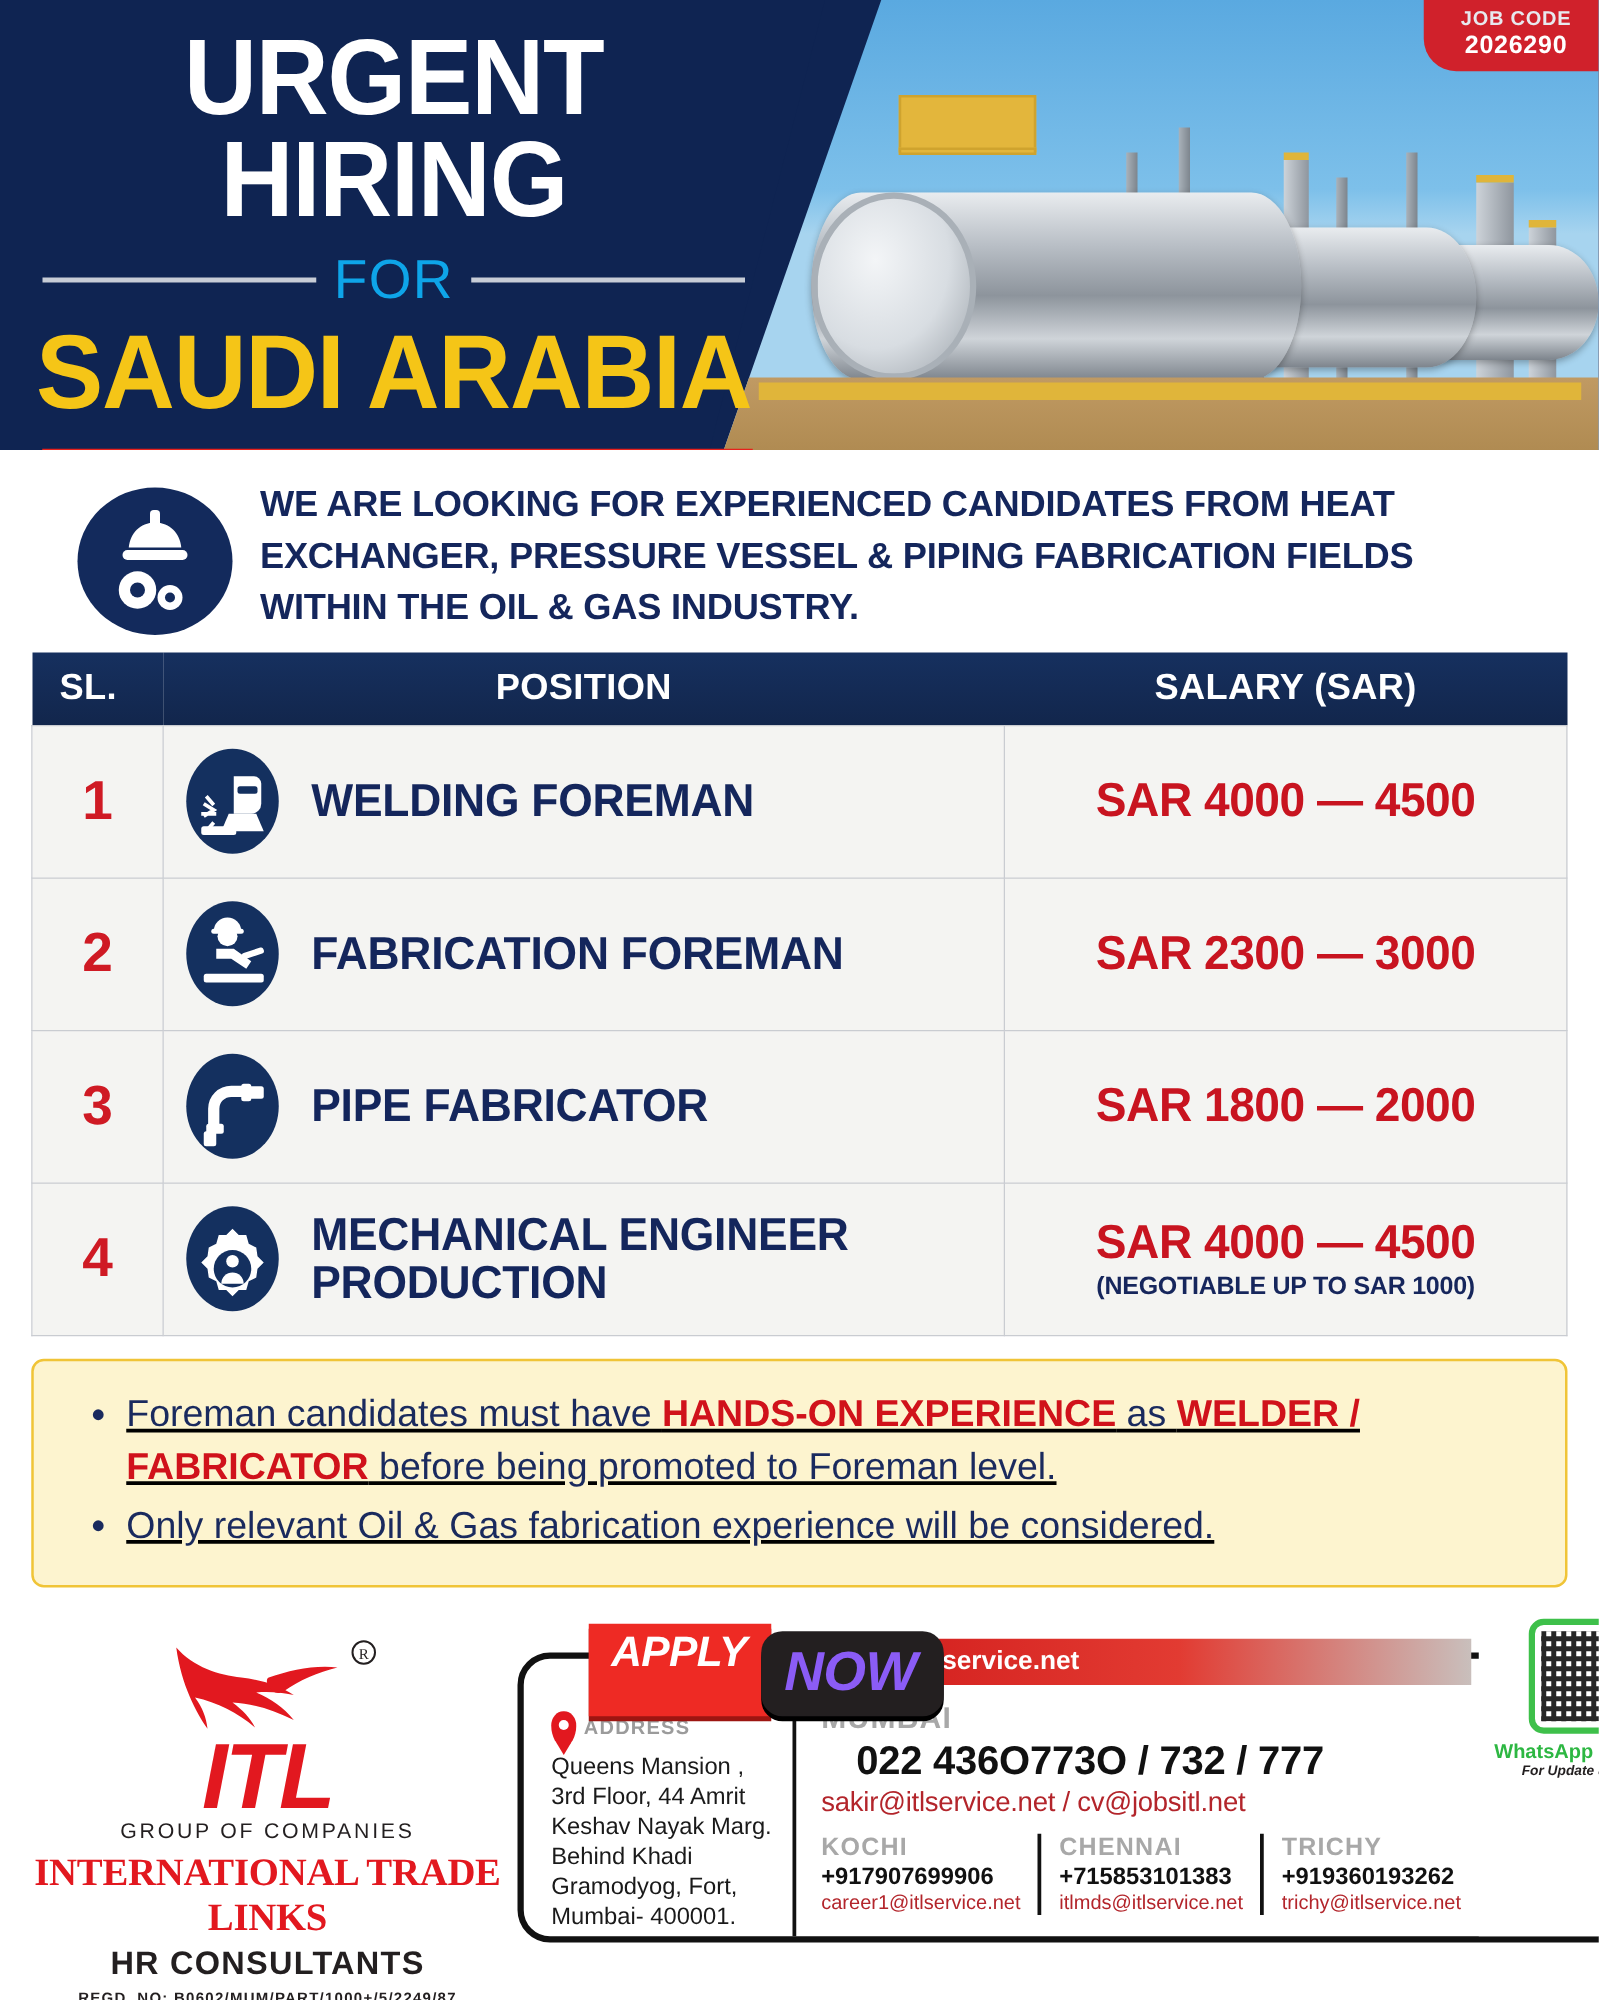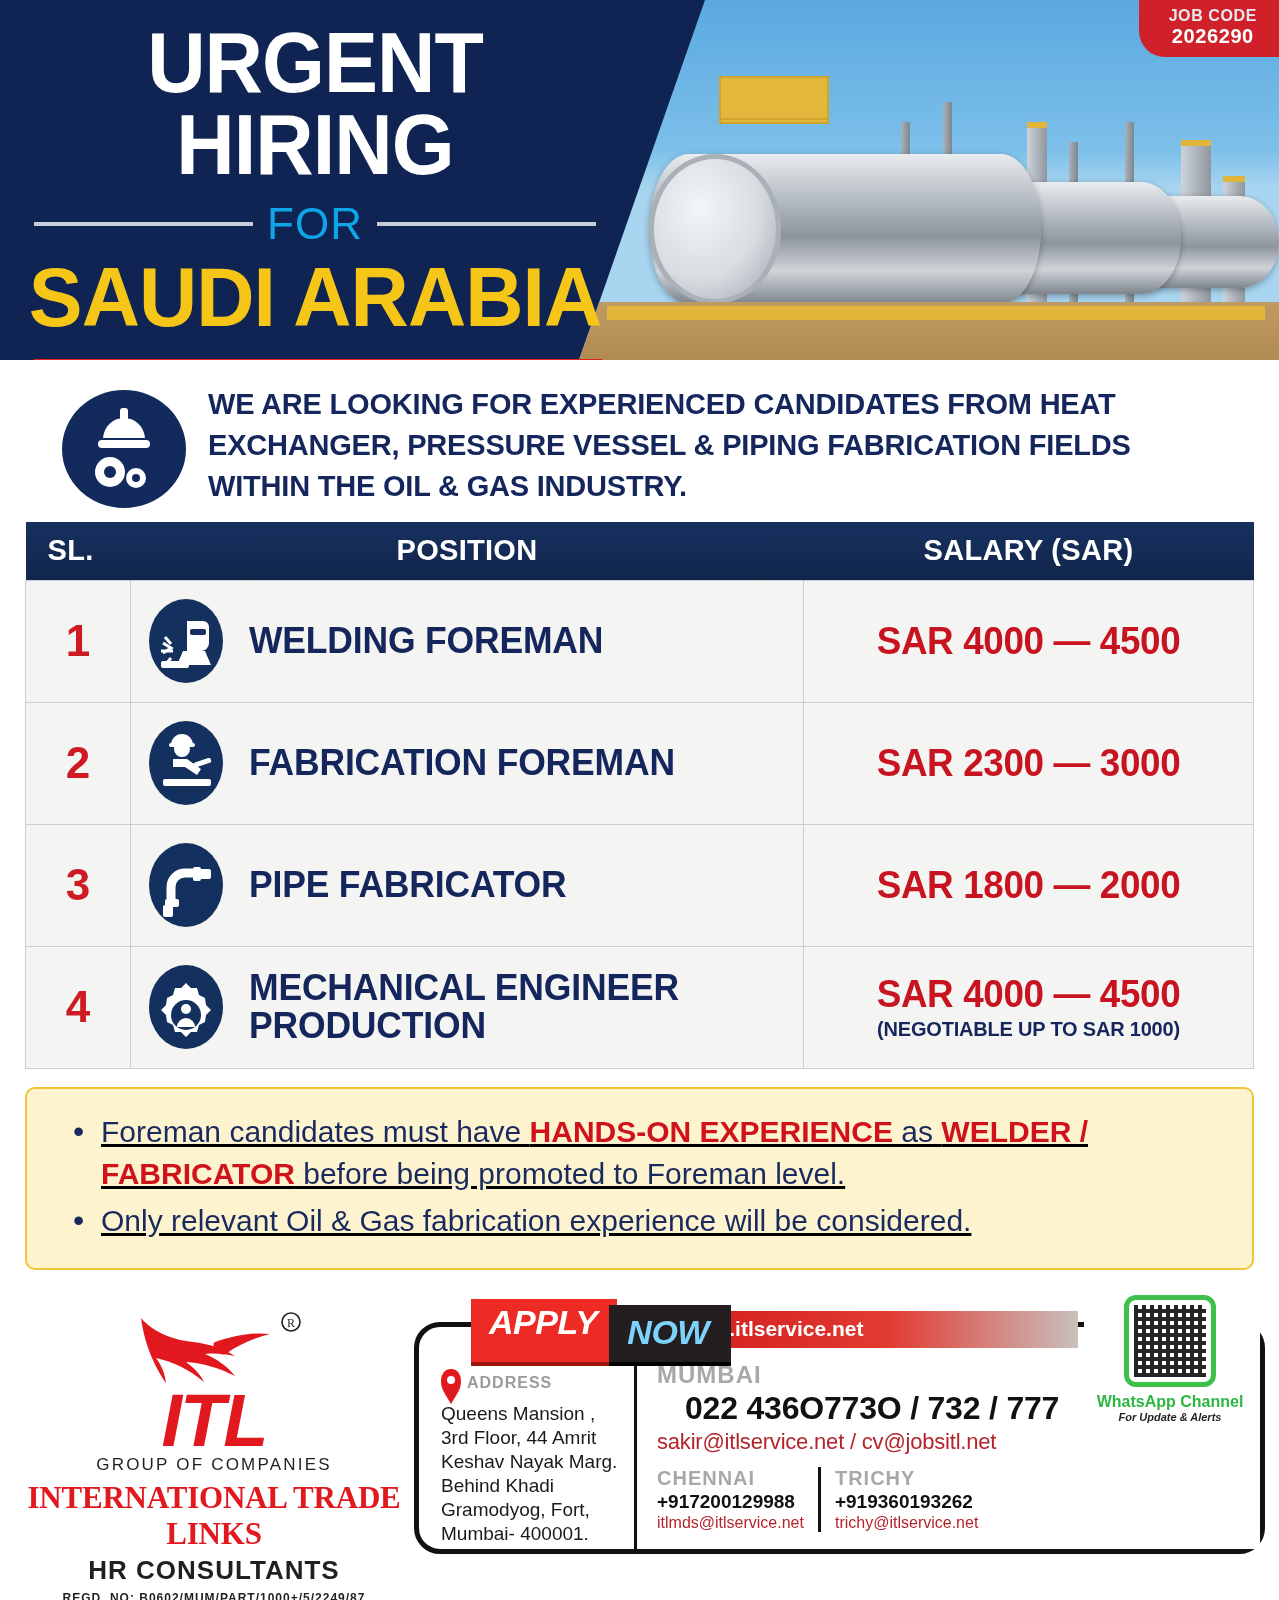--- a/index.html
+++ b/index.html
@@ -312,29 +312,30 @@
     color: #ffffff;
     font-size: 34px;
     font-weight: bold;
     font-style: italic;
     padding: 4px 20px 6px 18px;
     letter-spacing: -.5px;
     box-shadow: 0 4px 0 #9d1511;
   }
   .apply-black {
     background: #231f20;
-    color: #7dd3fc;
-    font-size: 34px;
+    color: #8b5cf6;
+    font-size: 44px;
     font-weight: bold;
     font-style: italic;
     padding: 8px 22px 10px 18px;
     margin-left: -8px;
     margin-top: 6px;
     letter-spacing: -.5px;
     box-shadow: 0 4px 0 #000000;
+    border-radius: 17px;
   }
   .web-band {
     position: absolute;
     top: -16px; left: 238px; right: 182px;
     background: linear-gradient(90deg,#d11a1a 0%, #e23b32 55%, #c9bfbc 100%);
     color: #ffffff;
     font-size: 21px;
     font-weight: bold;
     padding: 6px 0 7px 24px;
     z-index: 3;
@@ -633,22 +634,27 @@
       <div class="addr-body">Queens Mansion , 3rd Floor, 44 Amrit Keshav Nayak Marg. Behind Khadi Gramodyog, Fort, Mumbai- 400001.</div>
     </div>
 
     <div class="contact-col">
       <div class="city-main-name">MUMBAI</div>
       <div class="city-main-phone">022 436O773O / 732 / 777</div>
       <div class="city-main-mail">sakir@itlservice.net / cv@jobsitl.net</div>
 
       <div class="branches">
         <div class="branch">
+          <div class="branch-name">KOCHI</div>
+          <div class="branch-phone">+917907699906</div>
+          <div class="branch-mail">career1@itlservice.net</div>
+        </div>
+        <div class="branch">
           <div class="branch-name">CHENNAI</div>
-          <div class="branch-phone">+917200129988</div>
+          <div class="branch-phone">+715853101383</div>
           <div class="branch-mail">itlmds@itlservice.net</div>
         </div>
         <div class="branch">
           <div class="branch-name">TRICHY</div>
           <div class="branch-phone">+919360193262</div>
           <div class="branch-mail">trichy@itlservice.net</div>
         </div>
       </div>
     </div>
 

